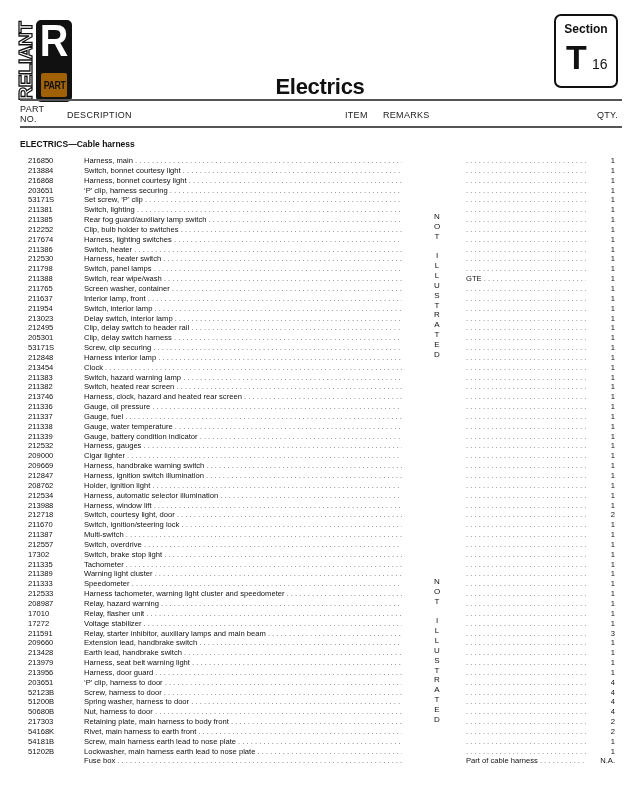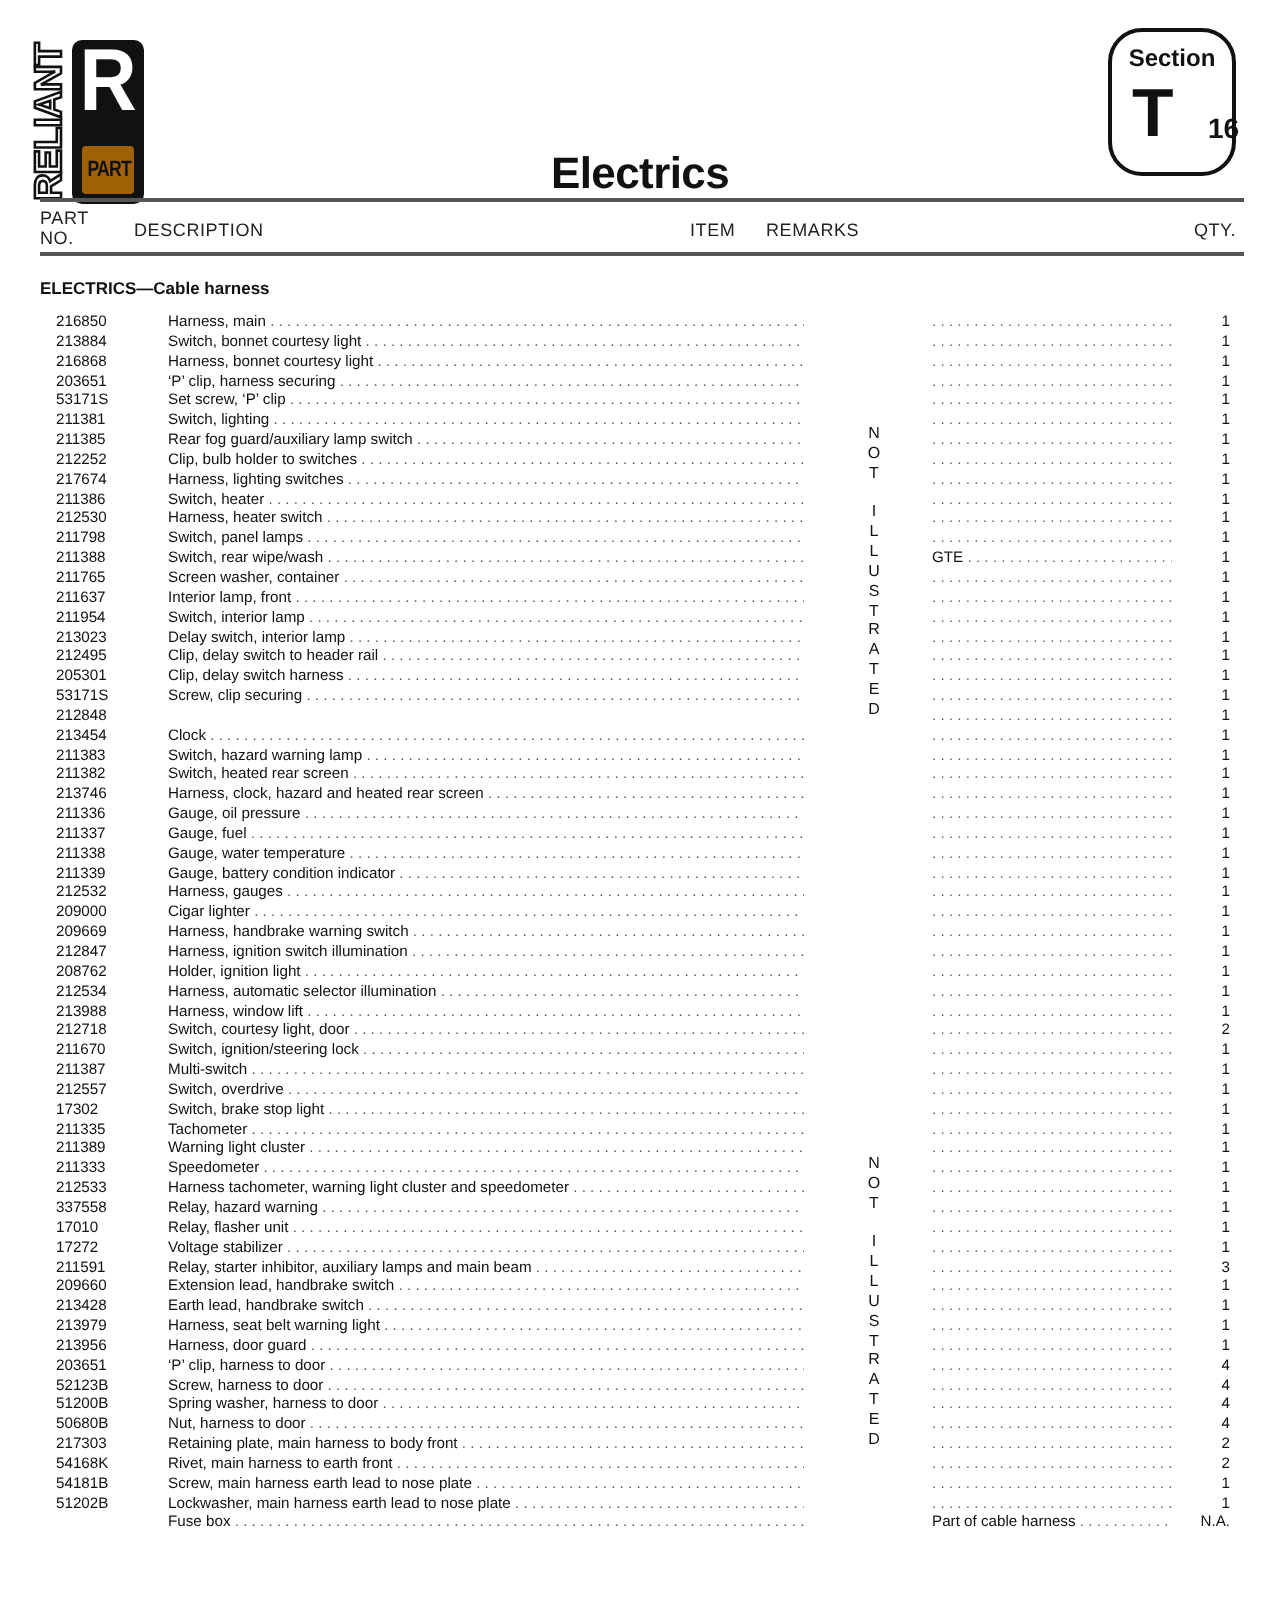--- a/index.html
+++ b/index.html
@@ -17,24 +17,24 @@
          color: #fff; font-size: 44px; font-weight: bold; line-height: 1; transform: scaleX(0.9); }
   .logo .rbox .part { position: absolute; left: 3px; right: 3px; bottom: 3px; height: 24px;
          background: #a16207; border-radius: 2px; text-align: center; }
   .logo .rbox .part span { display: inline-block; font-size: 11px; font-weight: bold;
          line-height: 24px; letter-spacing: -0.5px; transform: scaleX(0.8); color: #111; }
 
   .title { position: absolute; left: 230px; top: 74px; width: 180px; text-align: center;
          font-size: 22px; font-weight: bold; letter-spacing: -0.3px; }
 
   .section-box { position: absolute; left: 554px; top: 14px; width: 64px; height: 74px;
-         border: 2.5px solid #111; border-radius: 17px; box-sizing: border-box; text-align: center; }
+         border: 2.5px solid #111; border-radius: 7px; box-sizing: border-box; text-align: center; }
   .section-box .sec-label { display: block; font-size: 12px; font-weight: bold; margin-top: 6px; }
   .section-box .sec-code { position: absolute; left: 10px; top: 24px; font-size: 34px; font-weight: bold; line-height: 1; }
-  .section-box .sec-num { position: absolute; left: 48px; top: 40px; font-size: 14px; font-weight: bold; }
+  .section-box .sec-num { position: absolute; left: 36px; top: 40px; font-size: 14px; font-weight: normal; }
 
   .rule { position: absolute; left: 20px; right: 15px; height: 1.5px; background: #555; }
   .rule.top { top: 99px; }
   .rule.bottom { top: 126px; }
 
   .colhead { position: absolute; font-size: 9px; letter-spacing: 0.3px; color: #222; line-height: 10px; }
   .ch-part { left: 20px; top: 104px; width: 40px; }
   .ch-desc { left: 67px; top: 110px; }
   .ch-item { left: 345px; top: 110px; }
   .ch-remarks { left: 383px; top: 110px; }
@@ -207,20 +207,21 @@
       <span class="qty">1</span>
     </div>
     <div class="row">
       <span class="pn">53171S</span>
       <span class="desc">Screw, clip securing</span>
       <span class="remarks"></span>
       <span class="qty">1</span>
     </div>
     <div class="row">
       <span class="pn">212848</span>
+      <span class="desc">Harness interior lamp</span>
       <span class="remarks"></span>
       <span class="qty">1</span>
     </div>
     <div class="row">
       <span class="pn">213454</span>
       <span class="desc">Clock</span>
       <span class="remarks"></span>
       <span class="qty">1</span>
     </div>
     <div class="row">
@@ -355,21 +356,21 @@
       <span class="remarks"></span>
       <span class="qty">1</span>
     </div>
     <div class="row">
       <span class="pn">212533</span>
       <span class="desc">Harness tachometer, warning light cluster and speedometer</span>
       <span class="remarks"></span>
       <span class="qty">1</span>
     </div>
     <div class="row">
-      <span class="pn">337558</span>
+      <span class="pn">208987</span>
       <span class="desc">Relay, hazard warning</span>
       <span class="remarks"></span>
       <span class="qty">1</span>
     </div>
     <div class="row">
       <span class="pn">17010</span>
       <span class="desc">Relay, flasher unit</span>
       <span class="remarks"></span>
       <span class="qty">1</span>
     </div>

